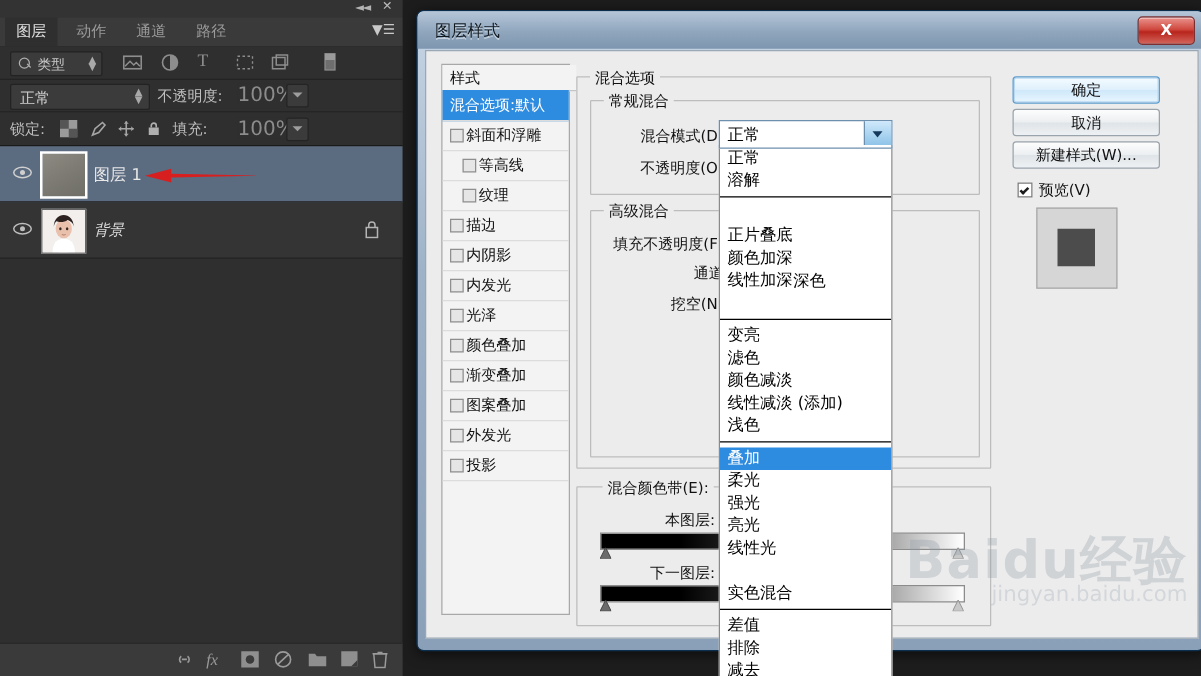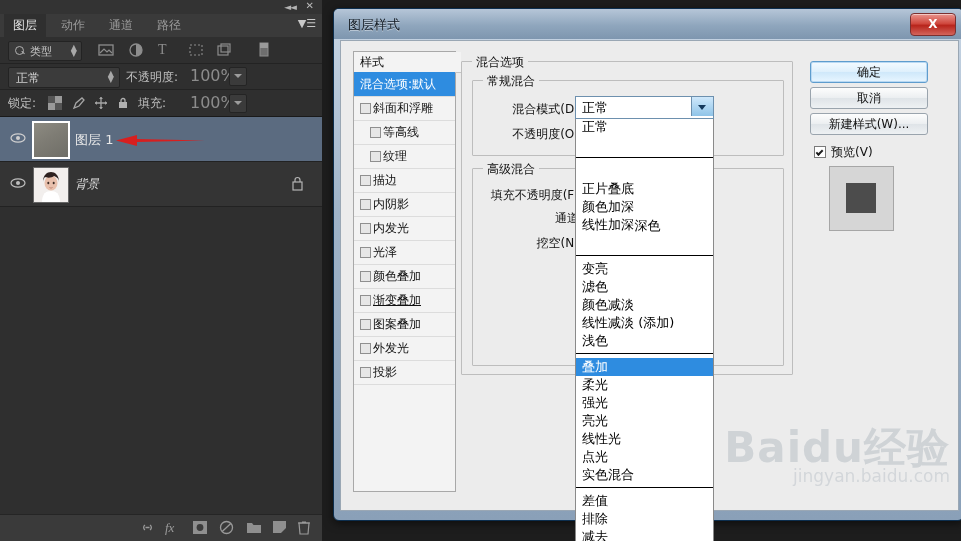--- a/index.html
+++ b/index.html
@@ -366,21 +366,21 @@
             <div class="style-item" style="top: 188px;">
               <span class="cbx" style="left: 6px;"></span>
               <span class="lbl" style="left: 19px;">光泽</span>
             </div>
             <div class="style-item" style="top: 212px;">
               <span class="cbx" style="left: 6px;"></span>
               <span class="lbl" style="left: 19px;">颜色叠加</span>
             </div>
             <div class="style-item" style="top: 236px;">
               <span class="cbx" style="left: 6px;"></span>
-              <span class="lbl" style="left: 19px; text-decoration: underline;">渐变叠加</span>
+              <span class="lbl" style="left: 19px;">渐变叠加</span>
             </div>
             <div class="style-item" style="top: 260px;">
               <span class="cbx" style="left: 6px;"></span>
               <span class="lbl" style="left: 19px;">图案叠加</span>
             </div>
             <div class="style-item" style="top: 284px;">
               <span class="cbx" style="left: 6px;"></span>
               <span class="lbl" style="left: 19px;">外发光</span>
             </div>
             <div class="style-item" style="top: 308px;">
@@ -407,20 +407,39 @@
             <span class="group-title" style="left:10px;">高级混合</span>
             <span class="lbl-r" style="left:-62px;top:18px;width:172px;">填充不透明度(F):</span>
             <span class="field" style="left:117px;top:16px;width:44px;height:17px;"></span>
             <span class="pct" style="left:166px;top:17px;">%</span>
             <span class="lbl-r" style="left:0;top:41px;width:110px;">通道:</span>
             <span class="lbl-r" style="left:0;top:66px;width:110px;">挖空(N):</span>
             <span class="pct" style="left:166px;top:42px;color:#111;">)</span>
           </div>
         </div>
 
+        <div class="group" style="left:0;top:338px;width:330px;height:110px;">
+          <span class="group-title" style="left:20px;">混合颜色带(E):</span>
+          <span class="lbl-r" style="left:0;top:18px;width:110px;">本图层:</span>
+          <div class="grad-bar" style="left:18px;top:36px;width:290px;"></div>
+          <svg class="slider-thumb" style="left:18px;top:48px;" viewBox="0 0 9 9">
+            <path d="M4.5 0 L9 9 L0 9 Z" fill="#6b6b6b" stroke="#3a3a3a" stroke-width=".7"></path>
+          </svg>
+          <svg class="slider-thumb" style="left:300px;top:48px;" viewBox="0 0 9 9">
+            <path d="M4.5 0 L9 9 L0 9 Z" fill="#c8c8c8" stroke="#8a8a8a" stroke-width=".7"></path>
+          </svg>
+          <span class="lbl-r" style="left:0;top:60px;width:110px;">下一图层:</span>
+          <div class="grad-bar" style="left:18px;top:78px;width:290px;"></div>
+          <svg class="slider-thumb" style="left:18px;top:90px;" viewBox="0 0 9 9">
+            <path d="M4.5 0 L9 9 L0 9 Z" fill="#6b6b6b" stroke="#3a3a3a" stroke-width=".7"></path>
+          </svg>
+          <svg class="slider-thumb" style="left:300px;top:90px;" viewBox="0 0 9 9">
+            <path d="M4.5 0 L9 9 L0 9 Z" fill="#c8c8c8" stroke="#8a8a8a" stroke-width=".7"></path>
+          </svg>
+        </div>
       </div>
 
       <div class="btns">
         <div class="btn primary" style="top:10px;">确定</div>
         <div class="btn" style="top:36px;">取消</div>
         <div class="btn" style="top:62px;">新建样式(W)...</div>
         <span class="prev-chk"></span>
         <span class="prev-wrap">预览(V)</span>
         <div class="preview-box"></div>
       </div>
@@ -434,38 +453,38 @@
 
   <div class="combo">
     <span class="val">正常</span>
     <span class="btnarr">
         <i></i>
       </span>
   </div>
 
   <div class="dropdown" id="dropdown">
       <div class="dd-item" style="top: 2px;">正常</div>
+      <div class="dd-item" style="top: 20px;">溶解</div>
       <div class="dd-sep" style="top: 41px;"></div>
       <div class="dd-item" style="top: 64px;">正片叠底</div>
       <div class="dd-item" style="top: 82px;">颜色加深</div>
       <div class="dd-item" style="top: 100px;">线性加深</div>
       <div class="dd-item" style="top: 101px; text-align: center;">深色</div>
       <div class="dd-sep" style="top: 139px;"></div>
       <div class="dd-item" style="top: 144px;">变亮</div>
       <div class="dd-item" style="top: 162px;">滤色</div>
       <div class="dd-item" style="top: 180px;">颜色减淡</div>
       <div class="dd-item" style="top: 198px;">线性减淡 (添加)</div>
       <div class="dd-item" style="top: 216px;">浅色</div>
       <div class="dd-sep" style="top: 237px;"></div>
       <div class="dd-item sel" style="top: 242px;">叠加</div>
       <div class="dd-item" style="top: 260px;">柔光</div>
       <div class="dd-item" style="top: 278px;">强光</div>
       <div class="dd-item" style="top: 296px;">亮光</div>
       <div class="dd-item" style="top: 314px;">线性光</div>
-      <div class="dd-item" style="top: 332px;">点光</div>
       <div class="dd-item" style="top: 350px;">实色混合</div>
       <div class="dd-sep" style="top: 371px;"></div>
       <div class="dd-item" style="top: 376px;">差值</div>
       <div class="dd-item" style="top: 394px;">排除</div>
       <div class="dd-item" style="top: 412px;">减去</div>
     </div>
 
 </div>
 
 </body></html>

